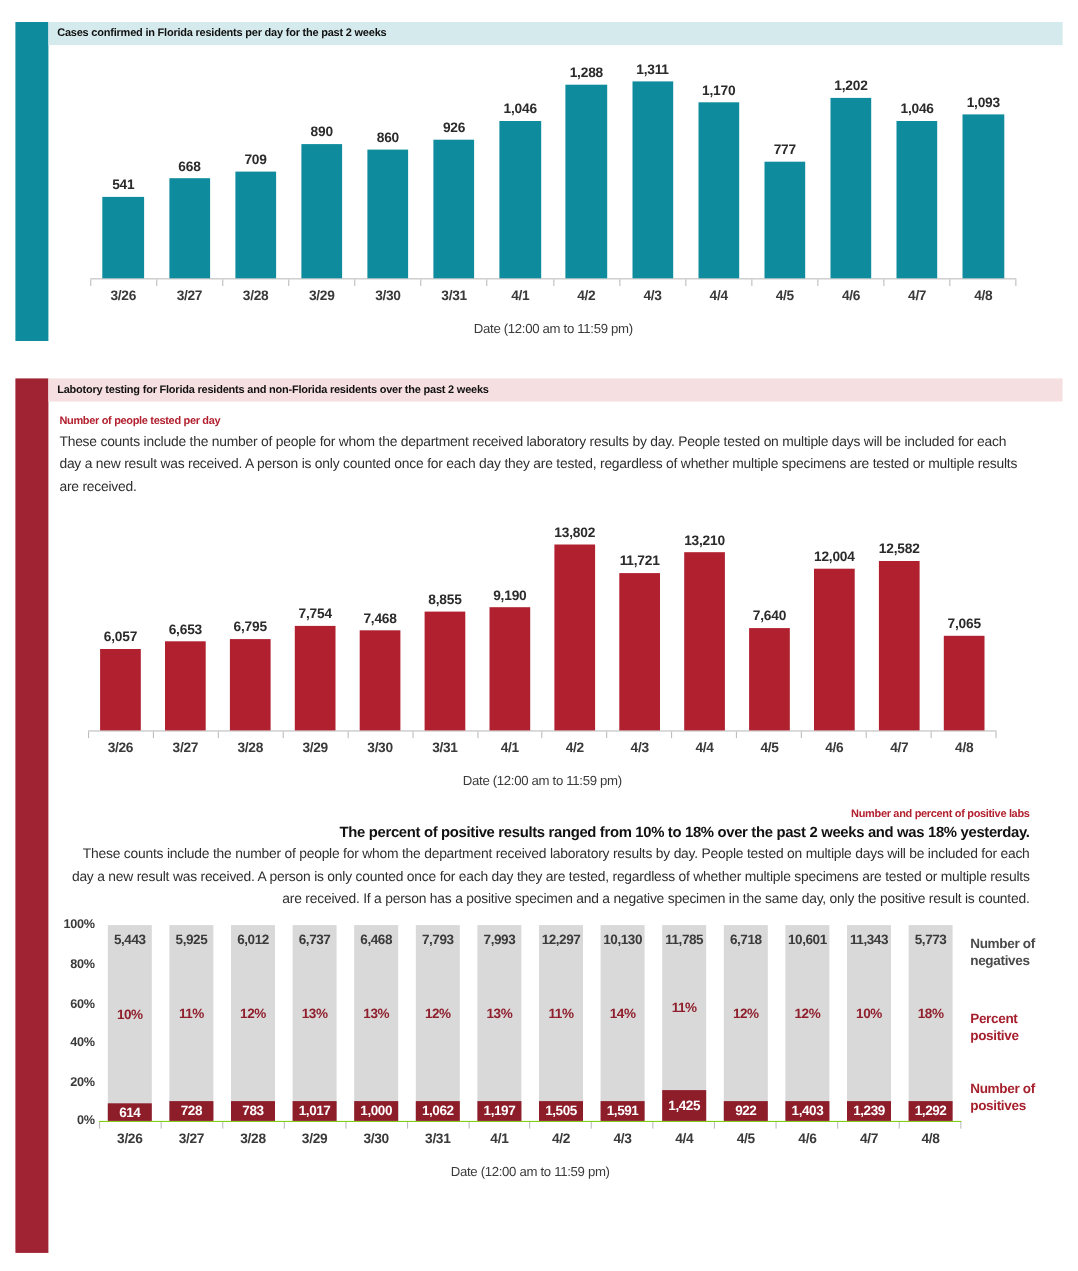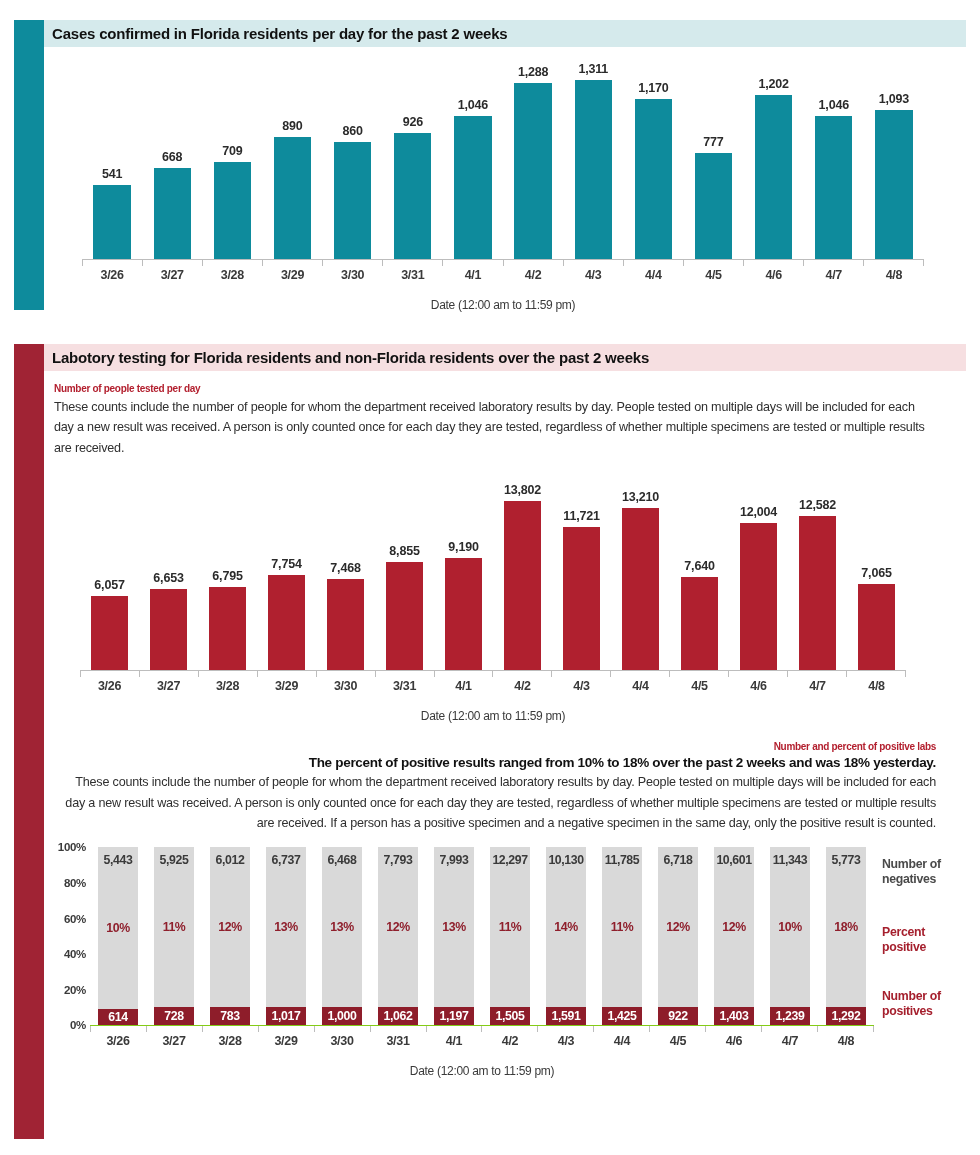--- a/index.html
+++ b/index.html
@@ -6,21 +6,21 @@
   body{
     width:980px;height:1155px;background:#ffffff;
     font-family:"Liberation Sans", sans-serif;
     color:#231f20;overflow:hidden;position:relative;
   }
   
   .panel{position:absolute;display:flex;}
   .accent-bar{flex:0 0 auto;}
   .panel-body{flex:1 1 auto;position:relative;}
   .band{
-    font-size:15px;font-weight:bold;letter-spacing:-0.2px;
+    font-size:10px;font-weight:bold;letter-spacing:-0.2px;
     padding:5px 0 5px 8px;color:#111;
   }
   .band.teal{background:#d5eaec;}
   .band.red{background:#f6dfe1;}
 
   
   .chart{position:relative;}
   .plot{position:relative;border-bottom:1px solid #bdbdbd;}
   .bars{position:absolute;left:0;right:0;bottom:0;top:0;display:flex;align-items:flex-end;}
   .slot{flex:1 1 0;display:flex;flex-direction:column;align-items:center;justify-content:flex-end;height:100%;position:relative;}
@@ -392,21 +392,21 @@
                   </div>
                   <div class="pos" style="height: 18px;">1,591</div>
                 </div>
               </div>
               <div class="sslot">
                 <div class="scol">
                   <div class="neg">
                     <div class="neg-val">11,785</div>
                     <div class="pct-val">11%</div>
                   </div>
-                  <div class="pos" style="height: 18px;">1,425</div>
+                  <div class="pos" style="height: 28px;">1,425</div>
                 </div>
               </div>
               <div class="sslot">
                 <div class="scol">
                   <div class="neg">
                     <div class="neg-val">6,718</div>
                     <div class="pct-val">12%</div>
                   </div>
                   <div class="pos" style="height: 18px;">922</div>
                 </div>

